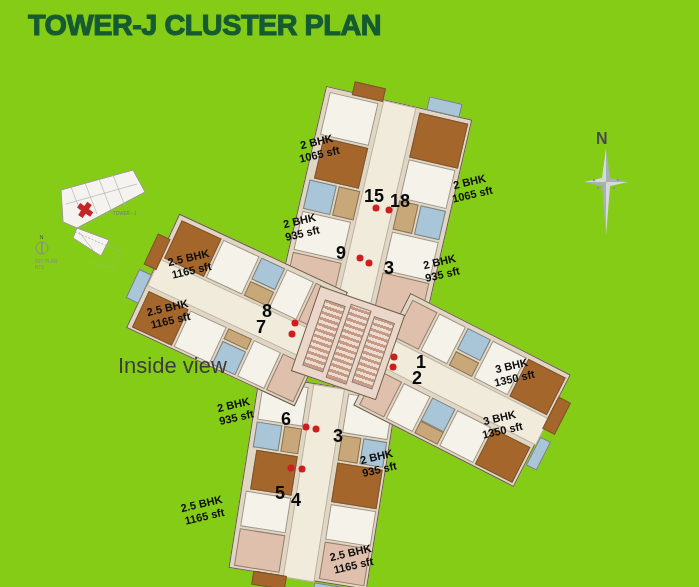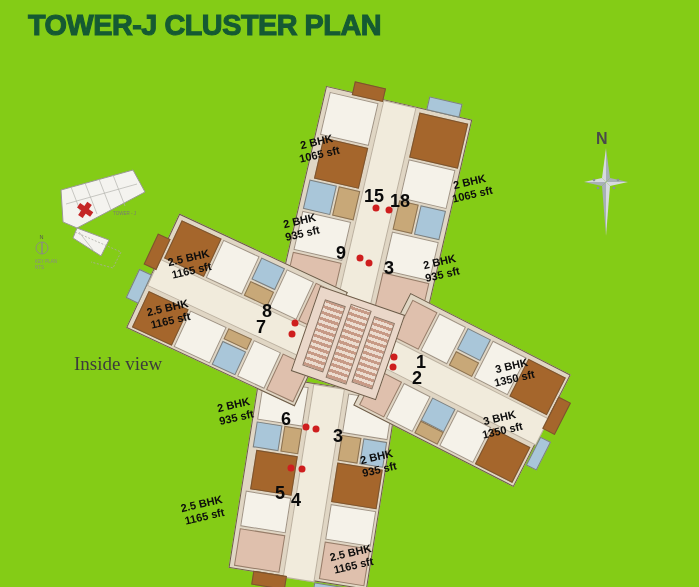--- a/index.html
+++ b/index.html
@@ -9,22 +9,22 @@
 
   .page-title{
     position:absolute;left:28px;top:8px;
     font-family:"Liberation Sans",sans-serif;
     font-weight:700;font-size:30px;letter-spacing:-0.5px;
     color:#155a33;-webkit-text-stroke:1.1px #155a33;
     transform:scaleX(0.96);transform-origin:left top;white-space:nowrap;
   }
 
   .view-label{
-    position:absolute;font-family:Liberation Serif, serif;
-    font-size:19px;color:#3c3c3c;white-space:nowrap;
+    position:absolute;font-family:Liberation Sans, sans-serif;
+    font-size:22px;color:#3c3c3c;white-space:nowrap;margin-left:44px;
   }
   #inside-view{left:74px;top:353px;}
   #exterior-view{left:551px;top:414px;}
 
   
   .plan-layer{position:absolute;left:0;top:0;width:699px;height:587px;}
   .wing{
     position:absolute;background:#e0d6c4;border:1.5px solid #6d5c48;
   }
   .core{

